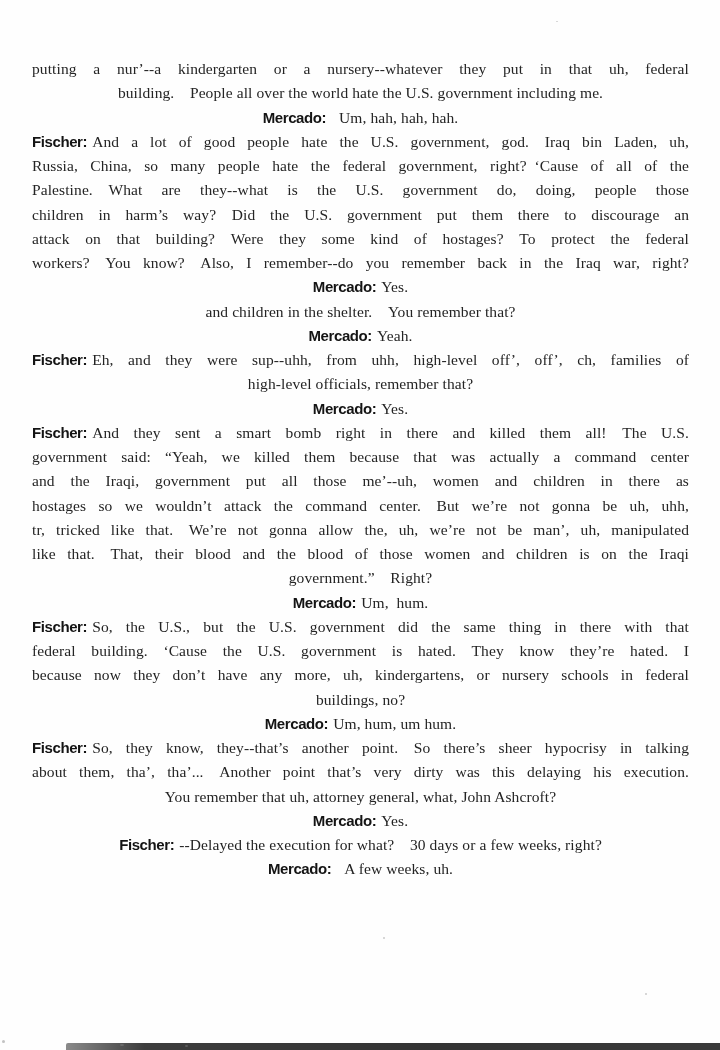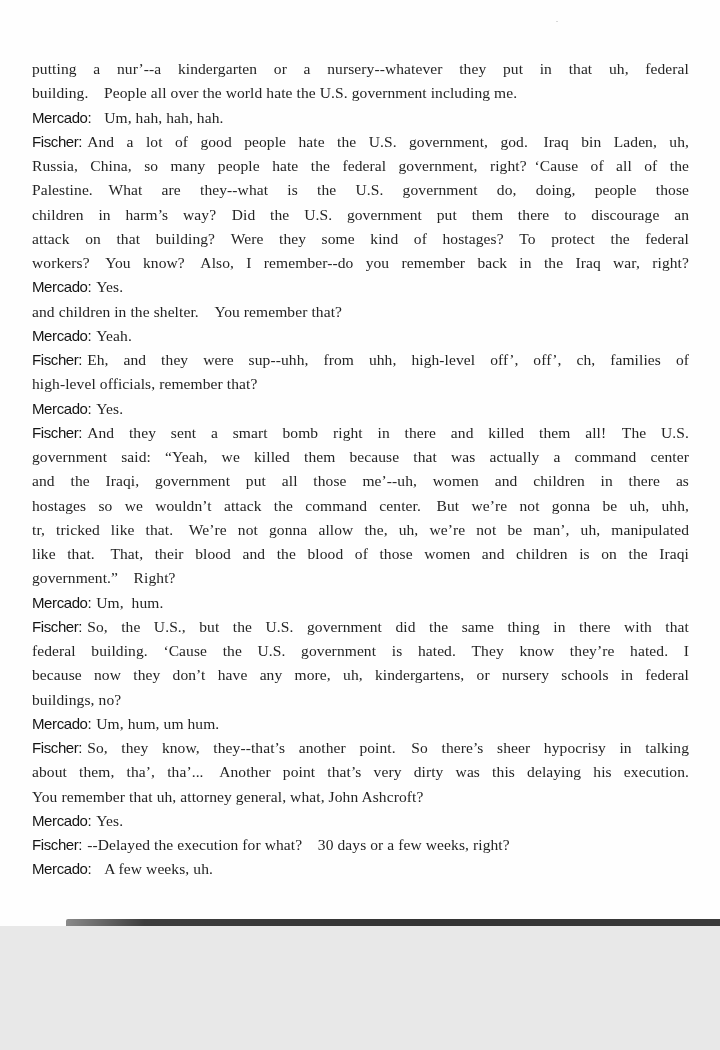--- a/index.html
+++ b/index.html
@@ -3,46 +3,46 @@
 <meta charset="utf-8">
 <style>
   html, body {
     margin: 0;
     padding: 0;
     background: #e8e8e8;
   }
   .page {
     position: relative;
     width: 720px;
-    height: 926px;
+    height: 1050px;
     background: #fefefe;
     overflow: hidden;
     font-family: "Liberation Serif", "DejaVu Serif", serif;
     color: #242424;
   }
   .text-block {
     position: absolute;
     left: 32px;
     top: 57px;
     width: 657px;
   }
   .line {
     line-height: 24.25px;
     font-size: 15.5px;
-    text-align: left;
+    text-align: center;
     white-space: normal;
     letter-spacing: 0.1px;
   }
   .line.justify {
     text-align: justify;
     text-align-last: justify;
   }
   .speaker {
     font-family: "Liberation Sans", "DejaVu Sans", sans-serif;
-    font-weight: 400;
+    font-weight: 700;
     letter-spacing: -0.4px;
     color: #141414;
     margin-right: 5px;
     font-size: 15px;
   }
   .scan-edge {
     position: absolute;
     left: 66px;
     right: 0;
     bottom: 0;

